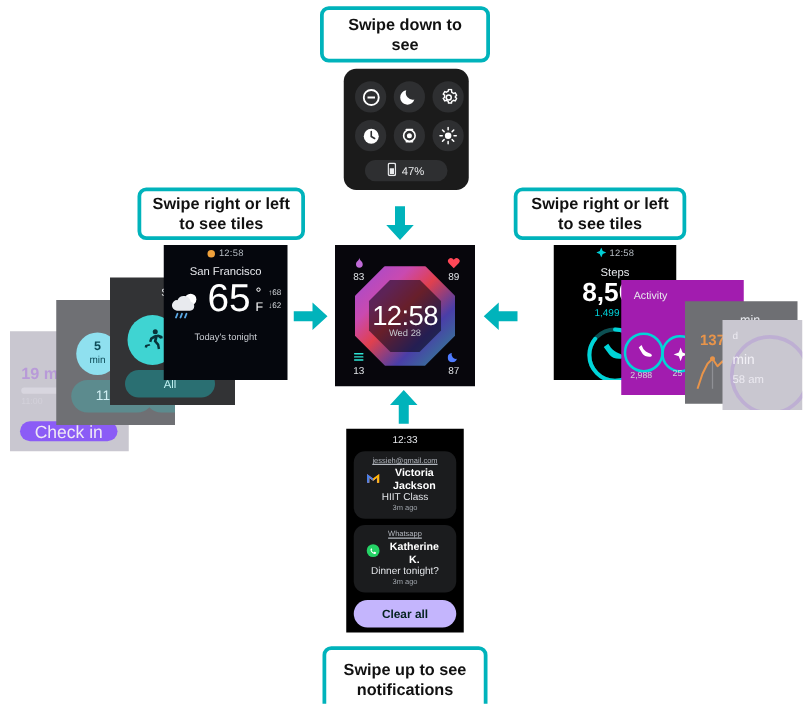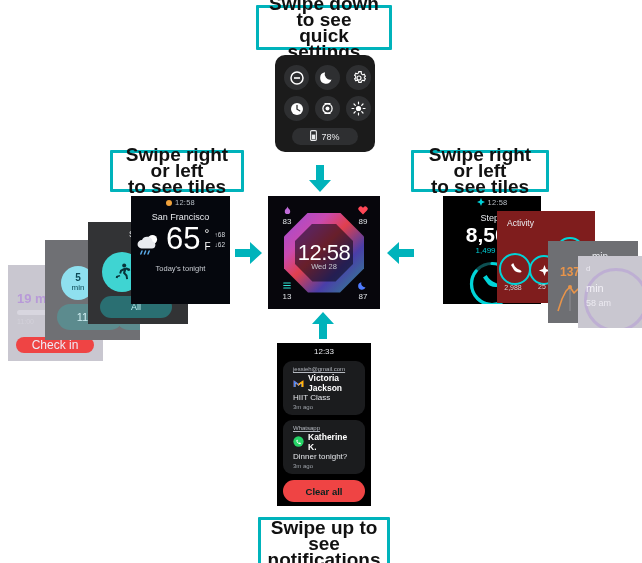--- a/index.html
+++ b/index.html
@@ -11,25 +11,25 @@
     overflow:hidden;
     -webkit-font-smoothing:antialiased;
   }
   .stage{position:absolute;inset:0;}
 
   
   .callout{
     position:absolute;
     box-sizing:border-box;
     border:3px solid #00b3bb;
-    border-radius:1px;
+    border-radius:7px;
     background:#ffffff;
     color:#111111;
     font-weight:bold;
-    font-size:19px;
+    font-size:13px;
     line-height:16px;
     text-align:center;
     display:flex;
     align-items:center;
     justify-content:center;
     padding:16px 8px;
   }
   .callout span{display:block;}
 
   
@@ -104,44 +104,44 @@
 
   
   #tile-steps{left:443px;top:196px;width:98px;height:108px;background:#000000;}
   .st-label{text-align:center;font-size:9px;color:#e9ebef;margin-top:4px;}
   .st-value{text-align:center;font-size:21px;color:#ffffff;font-weight:bold;line-height:23px;}
   .st-left{text-align:center;font-size:8px;color:#00cfd6;}
 
   
   #notifications{left:277px;top:343px;width:94px;height:163px;background:#000;}
   .nt-time{text-align:center;font-size:8px;color:#e6e8ec;padding-top:4px;}
-  .nt-card{margin:5px auto 0 auto;width:82px;border-radius:9px;background:#1b1c1e;padding:5px 10px;box-sizing:border-box;}
+  .nt-card{margin:5px auto 0 auto;width:82px;border-radius:9px;background:#1b1c1e;padding:5px 10px;box-sizing:border-box;text-align:center;}
   .nt-src{font-size:6px;color:#b4b8bf;text-decoration:underline;}
   .nt-row{display:flex;align-items:center;gap:4px;margin-top:1px;}
   .nt-name{font-size:8.5px;font-weight:bold;color:#ffffff;}
   .nt-msg{font-size:8px;color:#e3e5e9;line-height:10px;}
   .nt-ago{font-size:6px;color:#9ea3aa;margin-top:1px;}
   .nt-clear{
-    margin:6px auto 0 auto;width:82px;height:22px;border-radius:12px;background:#ef4444;
+    margin:6px auto 0 auto;width:82px;height:22px;border-radius:12px;background:#c4b5fd;
     display:flex;align-items:center;justify-content:center;
     font-size:9.5px;font-weight:bold;color:#04221f;
   }
 
   
   .bgtile{position:absolute;box-sizing:border-box;overflow:hidden;}
 
   #tile-body{left:8px;top:265px;width:95px;height:96px;background:#c9c7d0;}
   .body-title{font-size:8px;color:#ffffff;text-align:center;margin-top:10px;opacity:.9;}
   .body-min{font-size:13px;color:#b89ad8;font-weight:bold;margin:7px 0 0 9px;}
   .body-bar{width:62px;height:5px;border-radius:3px;background:#d8d6df;margin:4px 0 0 9px;}
   .body-time{font-size:7px;color:#d3d1da;margin:3px 0 0 9px;}
   .body-check{
     position:absolute;left:8px;bottom:8px;width:78px;height:16px;border-radius:9px;
-    background:#ef4444;display:flex;align-items:center;justify-content:center;
-    font-size:12px;color:#efe9f4;
+    background:#8b5cf6;display:flex;align-items:center;justify-content:center;
+    font-size:14px;color:#efe9f4;
   }
 
   #tile-timer{left:45px;top:240px;width:95px;height:100px;background:#6f7074;}
   .tm-title{font-size:8px;color:#e8eaee;text-align:right;margin:7px 9px 0 0;}
   .tm-circ{
     position:absolute;left:16px;top:26px;width:34px;height:34px;border-radius:50%;
     background:#8fe0ef;display:flex;flex-direction:column;align-items:center;justify-content:center;
     color:#0d4a57;font-size:10px;font-weight:bold;line-height:10px;
   }
   .tm-circ small{font-size:8px;font-weight:normal;}
@@ -158,21 +158,21 @@
     position:absolute;left:14px;top:30px;width:40px;height:40px;border-radius:50%;
     background:#3fd4d2;display:flex;align-items:center;justify-content:center;
   }
   .wk-c2{position:absolute;left:62px;top:34px;width:34px;height:34px;border-radius:50%;background:#2f8f92;}
   .wk-pill{
     position:absolute;left:12px;bottom:6px;width:72px;height:22px;border-radius:12px;
     background:#2a6f72;display:flex;align-items:center;justify-content:center;
     font-size:9px;color:#bff1f2;
   }
 
-  #tile-activity{left:497px;top:211px;width:98px;height:92px;background:#7f1d1d;}
+  #tile-activity{left:497px;top:224px;width:98px;height:92px;background:#a21caf;}
   .ac-title{font-size:8.5px;color:#e9ebef;margin:7px 0 0 10px;}
   .ring{position:absolute;border-radius:50%;border:2.5px solid #00d4d8;display:flex;align-items:center;justify-content:center;}
   .ring-cap{position:absolute;font-size:7px;color:#cfd3d8;text-align:center;width:30px;}
 
   #tile-hr{left:548px;top:241px;width:90px;height:82px;background:#6e6f73;}
   .hr-val{position:absolute;left:12px;top:24px;font-size:12px;color:#e8944a;font-weight:bold;}
   .hr-min{position:absolute;left:44px;top:10px;font-size:10px;color:#e9ebef;}
   .hr-time{position:absolute;right:7px;bottom:8px;font-size:7px;color:#cfd1d5;}
 
   #tile-sleep{left:578px;top:256px;width:64px;height:72px;background:#c9c7d0;}
@@ -181,21 +181,20 @@
   .sl-t3{position:absolute;left:8px;top:42px;font-size:9px;color:#eceaf1;}
 </style>
 </head>
 <body>
 
 <div class="stage">
 
   <div class="callout" id="callout-top" style="left:256px;top:5px;width:136px;height:45px;">
     <div>
       <span>Swipe down to see</span>
-      <span>quick settings</span>
     </div>
   </div>
 
   <div class="callout" id="callout-left" style="left:110px;top:150px;width:134px;height:42px;">
     <div>
       <span>Swipe right or left</span>
       <span>to see tiles</span>
     </div>
   </div>
 
@@ -275,21 +274,21 @@
           </svg>
       </div>
     </div>
     <div class="qs-battery">
       <span>
         <svg width="7" height="11" viewBox="0 0 7 11">
             <rect x="0.6" y="0.6" width="5.8" height="9.8" rx="1.2" fill="none" stroke="#e9eaec" stroke-width="1.1"></rect>
             <rect x="1.8" y="4.6" width="3.4" height="4.6" fill="#e9eaec"></rect>
           </svg>
       </span>
-      <span>78%</span>
+      <span>47%</span>
     </div>
   </div>
 
   <div class="watch" id="watchface">
     <div class="wf-octa"></div>
     <div class="wf-inner"></div>
     <div class="wf-time">12:58</div>
     <div class="wf-date">Wed 28</div>
 
     <div class="wf-comp" style="left:8px;top:10px;">

